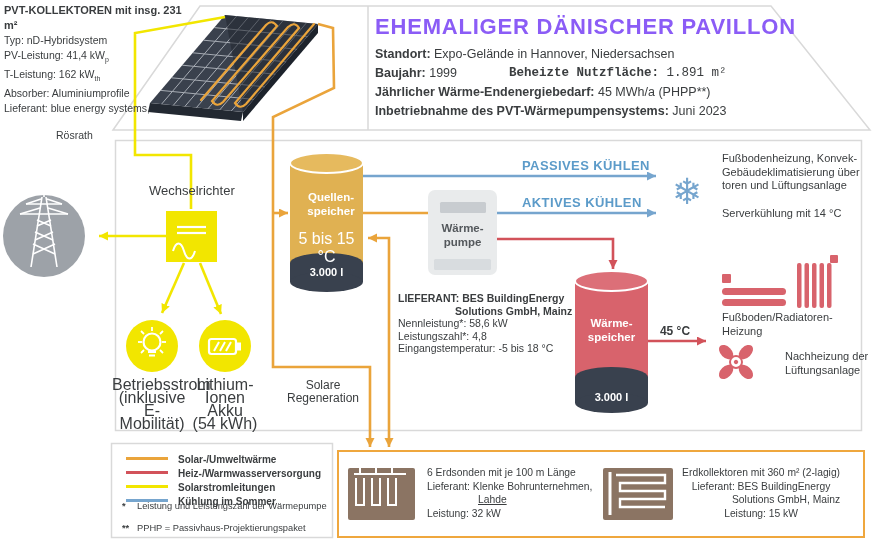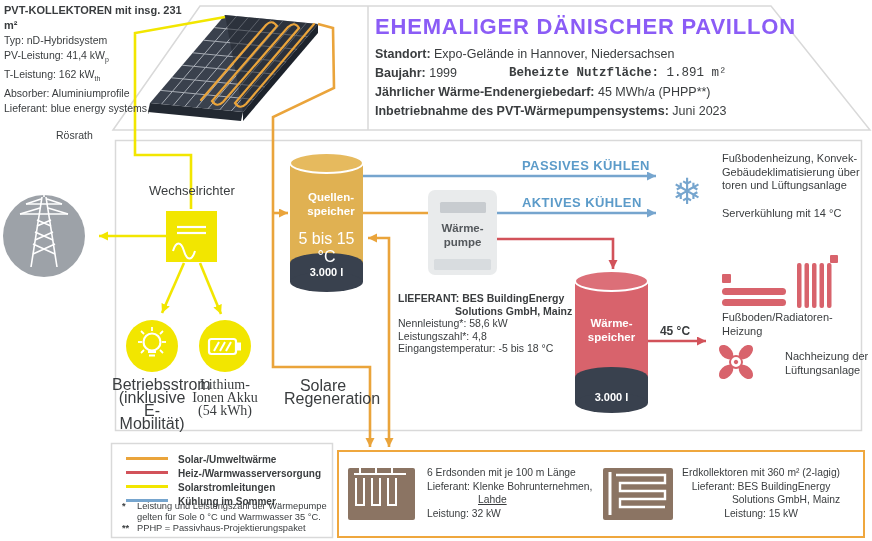--- a/index.html
+++ b/index.html
@@ -13,21 +13,21 @@
   
   .coll{left:4px;top:3px;font-size:10.5px;line-height:15px;width:180px;}
   .coll .title{font-weight:bold;font-size:11px;}
   .coll sub{font-size:7px;}
   .coll .indent{padding-left:52px;margin-top:12px;}
   
   .hd-title{left:375px;top:14px;font-size:22px;font-weight:bold;letter-spacing:0.8px;color:#8b5cf6;}
   .hd-row{left:375px;font-size:12.5px;line-height:15px;width:495px;}
   .hd-flaeche{position:absolute;left:134px;top:0;font-family:Liberation Mono, monospace;}
   
-  .lbl{font-size:16px;line-height:13px;}
+  .lbl{font-size:12px;line-height:13px;}
   .center{text-align:center;}
   .white{color:#ffffff;}
   .blue-lbl{font-size:13px;font-weight:bold;color:#5c9bc9;letter-spacing:0.4px;}
   .cyl-name{font-size:11.5px;line-height:14px;font-weight:bold;}
   .pump-name{font-size:11.5px;line-height:14px;font-weight:bold;color:#54585c;}
   .lief{left:398px;top:292px;font-size:10.5px;line-height:12.5px;}
   .lief .indent{padding-left:57px;}
   .snow{left:672px;top:174px;font-size:36px;line-height:36px;color:#76a5ce;}
   
   .lg-item{left:126px;width:205px;height:14px;}
@@ -254,21 +254,21 @@
   <span class="b">Inbetriebnahme des PVT-Wärmepumpensystems:</span><span> Juni 2023</span>
 </div>
 
 <div class="t lbl center" style="left:149px;top:184px;width:85px;font-size:13px;">Wechselrichter</div>
 
 <div class="t lbl center" style="left:112px;top:378px;width:80px;font-size:16px;">
   <div>Betriebsstrom</div>
     <div>(inklusive</div>
     <div>E-Mobilität)</div>
 </div>
-<div class="t lbl center" style="left:190px;top:378px;width:70px;font-size:14px;font-family:Liberation Serif, serif;">
+<div class="t lbl center" style="left:190px;top:378px;width:70px;font-size:16px;">
   <div>Lithium-</div>
     <div>Ionen Akku</div>
     <div>(54 kWh)</div>
 </div>
 <div class="t lbl center" style="left:284px;top:379px;width:78px;">
   <div>Solare</div>
     <div>Regeneration</div>
 </div>
 
 <div class="t cyl-name center white" style="left:290px;top:190px;width:82px;">
@@ -327,21 +327,20 @@
 </div>
 <div class="t lg-item" style="top:478px;">
   <span class="sw" style="background: rgb(242, 230, 0);"></span><span class="lab">Solarstromleitungen</span>
 </div>
 <div class="t lg-item" style="top:492px;">
   <span class="sw" style="background: rgb(118, 165, 206);"></span><span class="lab">Kühlung im Sommer</span>
 </div>
 <div class="t fn" style="left:122px;top:501px;">
   <span class="mark">*</span>
   <span class="fnline">Leistung und Leistungszahl der Wärmepumpe</span>
-  <span class="fnline">gelten für Sole 0 °C und Warmwasser 35 °C.</span>
 </div>
 <div class="t fn" style="left:122px;top:523px;">
   <span class="mark">**</span>
   <span class="fnline">PPHP = Passivhaus-Projektierungspaket</span>
 </div>
 
 <div class="t gcol" style="left:427px;top:466px;">
   <div>6 Erdsonden mit je 100 m Länge</div>
   <div>Lieferant: Klenke Bohrunternehmen,</div>
   <div class="ind1">Lahde</div>

